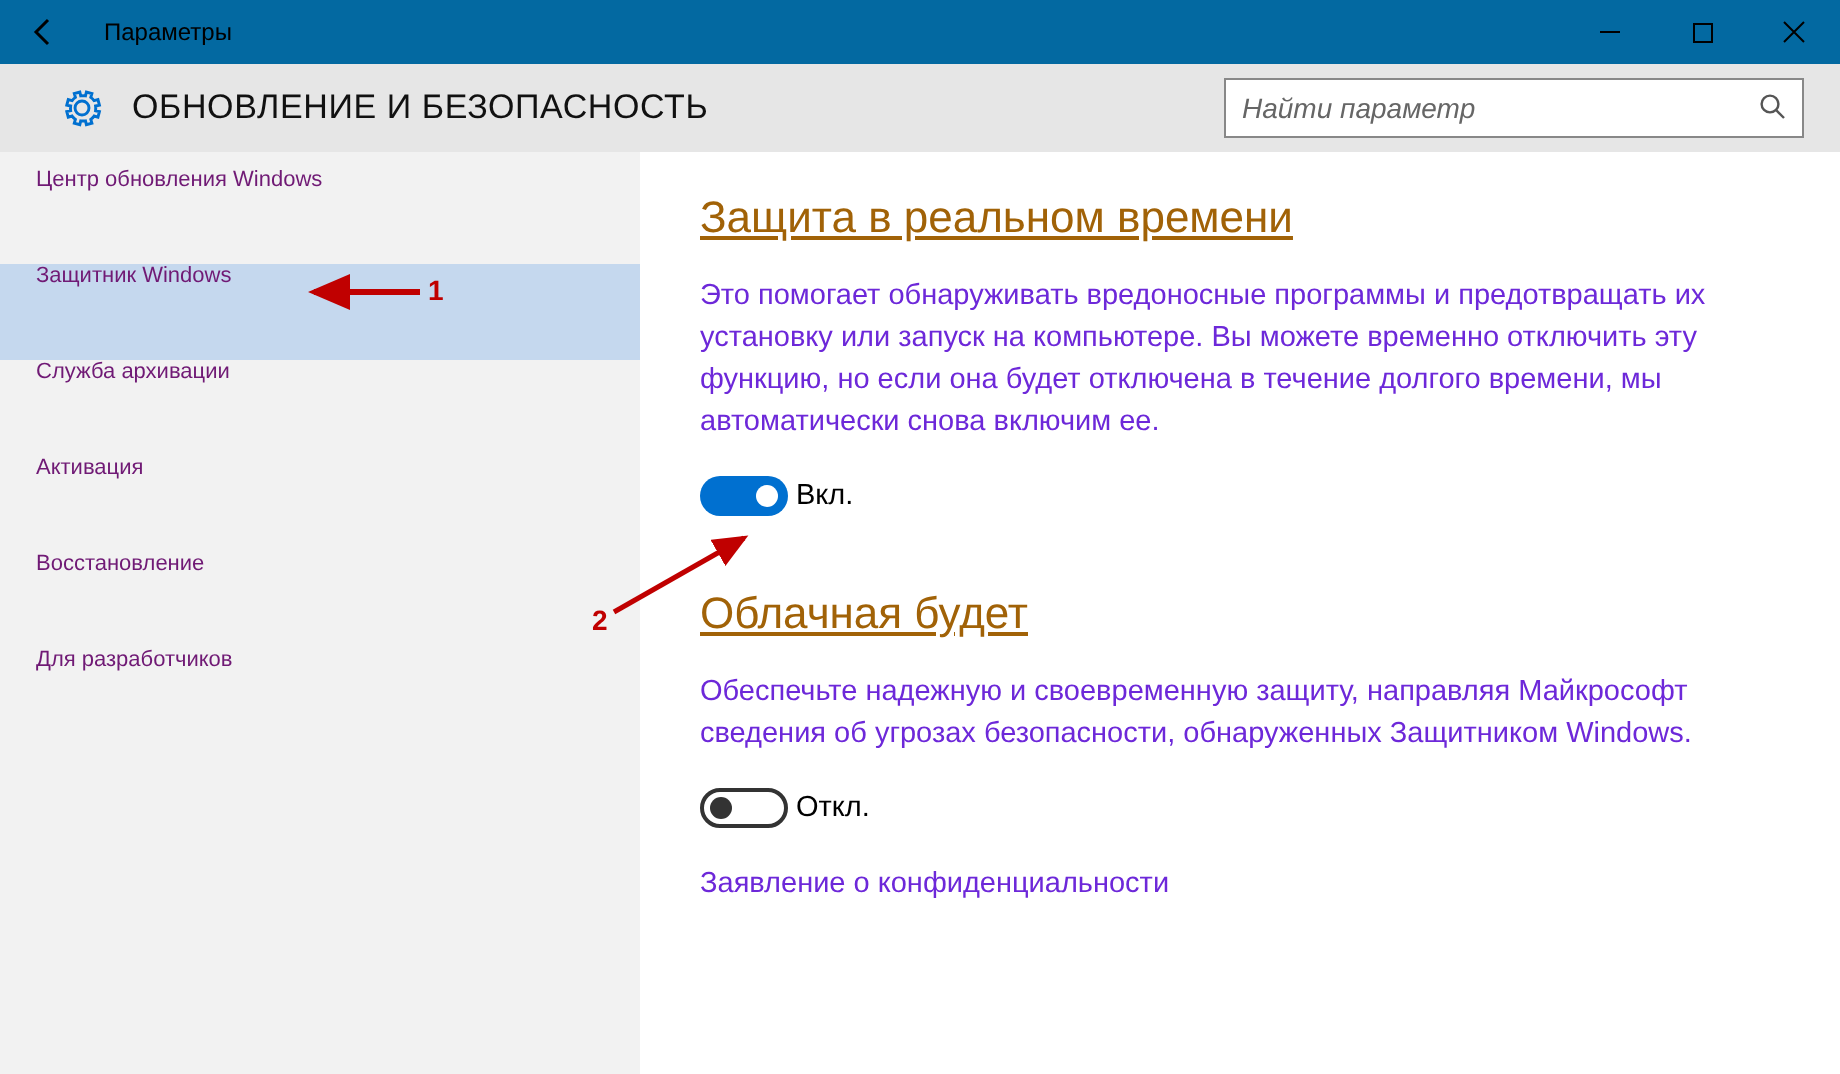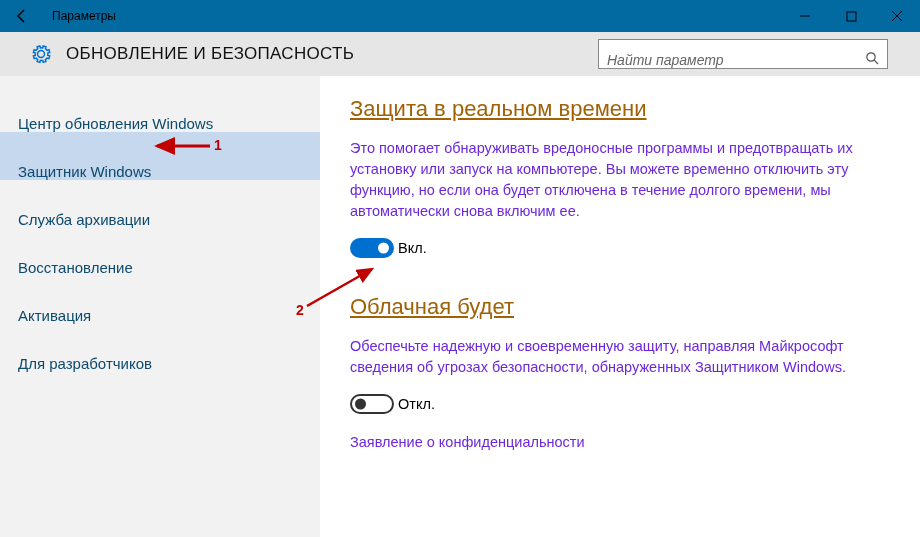--- a/index.html
+++ b/index.html
@@ -56,26 +56,26 @@
     width: 22px; height: 22px;
     margin-right: 14px;
   }
   .header-title {
     font-size: 17px;
     letter-spacing: 0.3px;
     color:#111;
   }
   .search-box {
     position:absolute;
-    right: 32px; top: 50%;
+    right: 18px; top: 50%;
     transform: translateY(-50%);
     width: 290px; height: 30px;
     border: 1px solid #888;
     background:#fff;
-    display:flex; align-items:flex-end;
+    display:flex; align-items:center;
     padding: 0 8px;
   }
   .search-input {
     border:none; outline:none;
     flex:1;
     font-size: 14px;
     color:#333;
     background:transparent;
   }
   .search-input::placeholder { color:#666; font-style: italic; }
@@ -84,24 +84,24 @@
     display:flex;
     height: calc(537px - 32px - 44px);
   }
   .sidebar {
     width: 320px;
     background:#f2f2f2;
     padding-top: 8px;
   }
   .sidebar-item {
     height: 48px;
-    display:flex; align-items:flex-end;
+    display:flex; align-items:flex-start;
     padding-left: 18px;
-    font-size: 15px;
-    color:#0c4a6e;
+    font-size: 11px;
+    color:#701a75;
     cursor:pointer;
     position:relative;
   }
   .sidebar-item.selected {
     background:#c5d8ee;
   }
   .content {
     flex:1;
     padding: 20px 40px 20px 30px;
     overflow:hidden;
@@ -218,24 +218,24 @@
     <div class="sidebar-item">
         <span>Центр обновления Windows</span>
       </div>
     <div class="sidebar-item selected">
         <span>Защитник Windows</span>
       </div>
     <div class="sidebar-item">
         <span>Служба архивации</span>
       </div>
     <div class="sidebar-item">
+        <span>Активация</span>
+      </div>
+    <div class="sidebar-item">
         <span>Восстановление</span>
-      </div>
-    <div class="sidebar-item">
-        <span>Активация</span>
       </div>
     <div class="sidebar-item">
         <span>Для разработчиков</span>
       </div>
   </div>
 
   <div class="content">
     
     <div class="section-title">Защита в реальном времени</div>
     <div class="section-desc">Это помогает обнаруживать вредоносные программы и предотвращать их установку или запуск на компьютере. Вы можете временно отключить эту функцию, но если она будет отключена в течение долгого времени, мы автоматически снова включим ее.</div>

